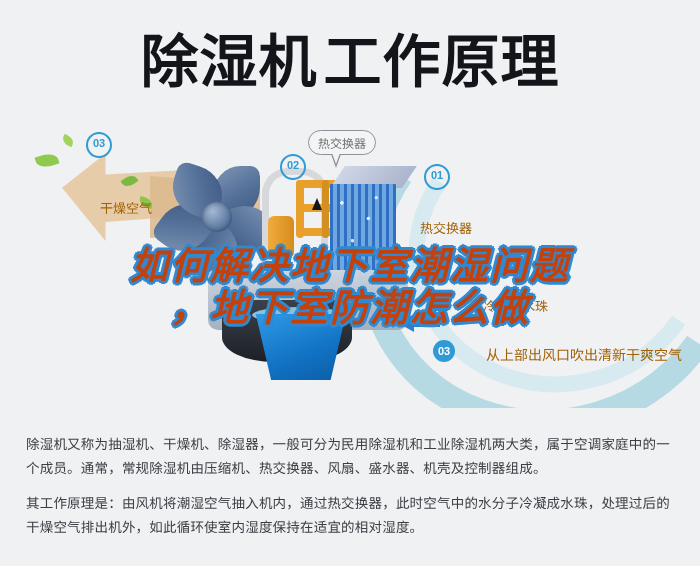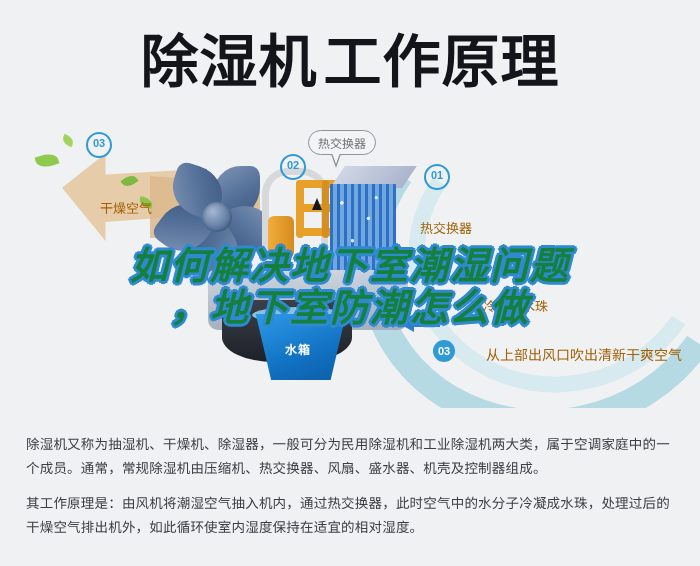--- a/index.html
+++ b/index.html
@@ -351,21 +351,21 @@
   .overlay {
     position: absolute;
     left: 0;
     top: 244px;
     width: 700px;
     text-align: center;
     font-size: 38px;
     line-height: 44px;
     font-weight: 700;
     font-style: italic;
-    color: #15803d;
+    color: #c2410c;
     letter-spacing: 2px;
     -webkit-text-stroke: 3px #2f8ad2;
     paint-order: stroke fill;
     text-shadow:
       -2px -2px 0 #2f8ad2,  2px -2px 0 #2f8ad2,
       -2px  2px 0 #2f8ad2,  2px  2px 0 #2f8ad2,
        0   -3px 0 #2f8ad2,  0    3px 0 #2f8ad2,
       -3px  0   0 #2f8ad2,  3px  0   0 #2f8ad2;
   }
   .overlay .line2 {
@@ -436,21 +436,20 @@
       <div class="face"></div>
       <div class="drops"></div>
     </div>
 
     <div class="base"></div>
     <div class="base-dark"></div>
     <div class="base-ring"></div>
     <div class="tank">
       <div class="lip"></div>
       <div class="body"></div>
-      <div class="tank-label">水箱</div>
     </div>
 
     <div class="blue-arrow-left">
         <span class="tail"></span>
       </div>
 
     <div class="badge hollow" style="left:86px; top:14px;">03</div>
     <div class="cap" style="left:100px; top:80px;">干燥空气</div>
 
     <div class="badge hollow" style="left:280px; top:2px;margin-top:34px;">02</div>

